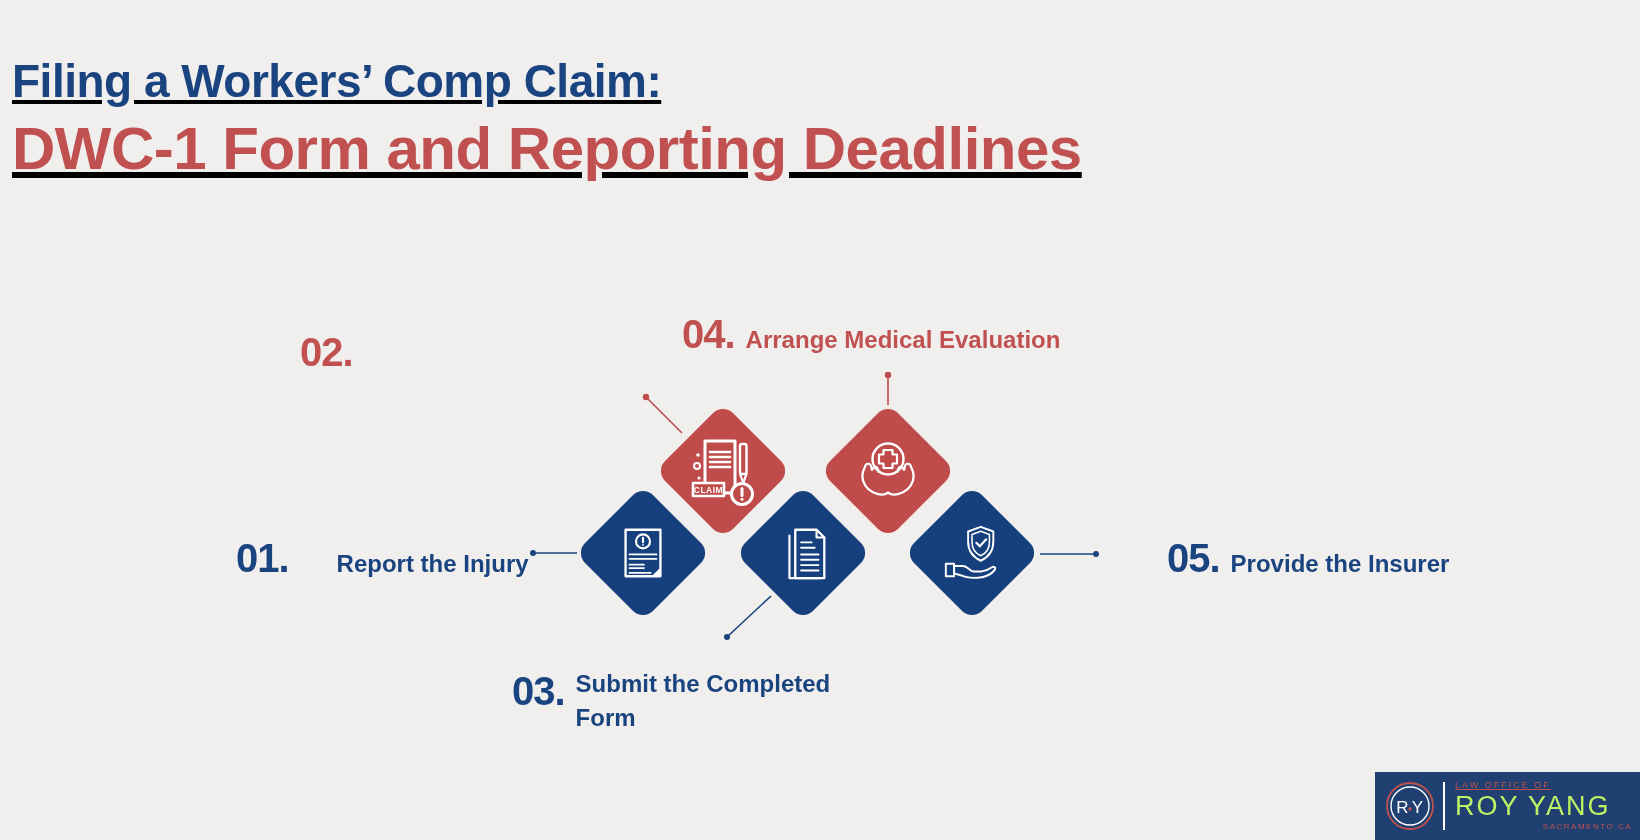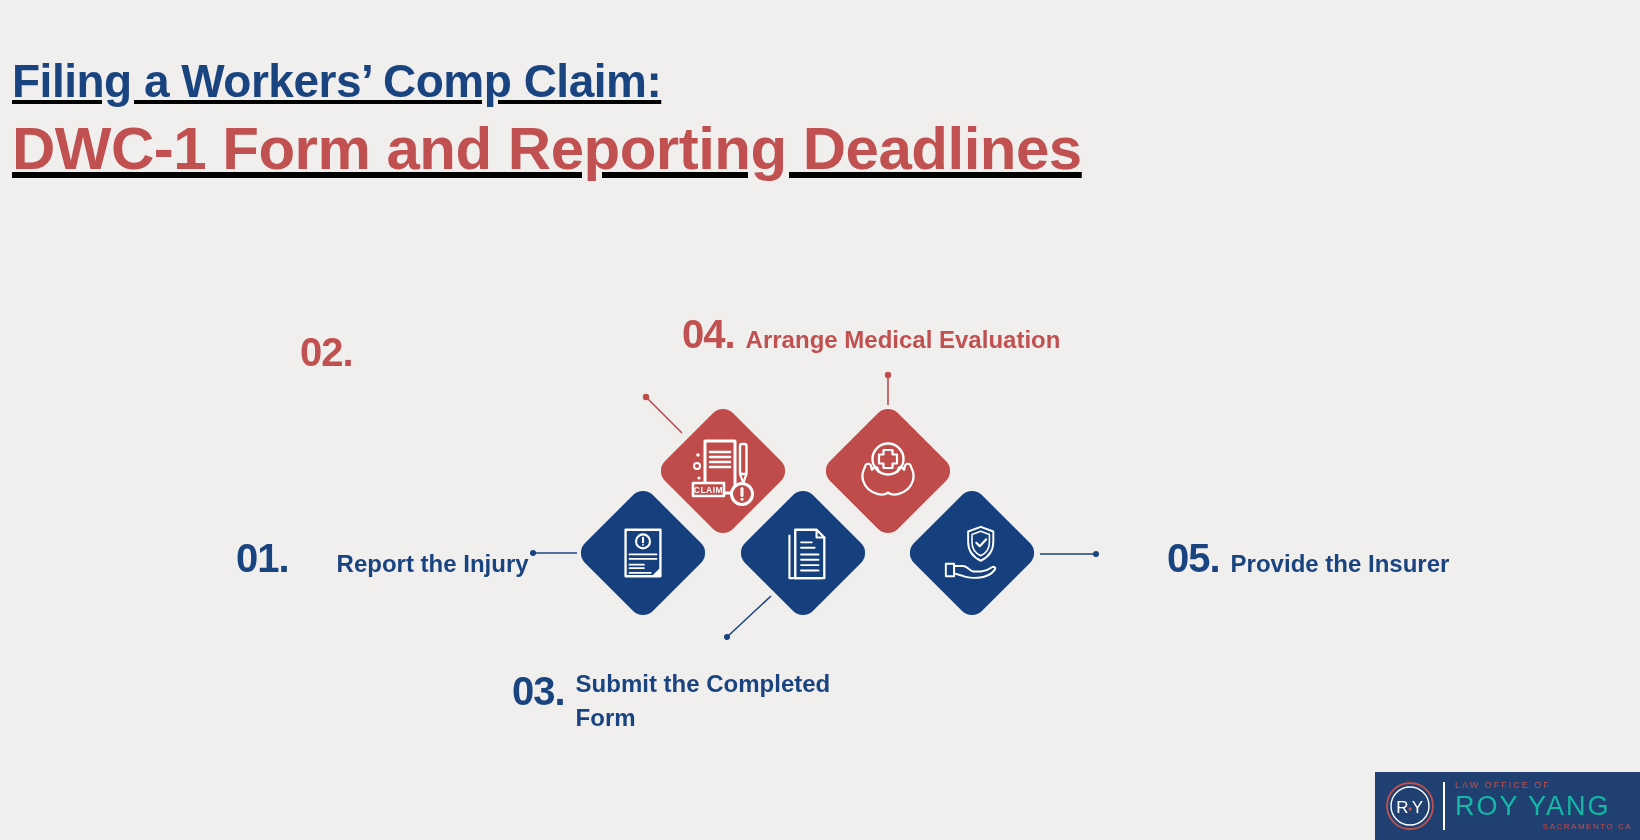--- a/index.html
+++ b/index.html
@@ -32,22 +32,22 @@
   .step.blue .step-number,.step.blue .step-label{color:var(--blue,#1a4480);}
   .step.red .step-number,.step.red .step-label{color:var(--red,#c05150);}
   .w280{max-width:280px;}
   .w300{max-width:300px;}
 
   
   .logo{position:absolute;right:0;top:772px;width:265px;height:68px;background:var(--logo-bg,#1f4070);
         display:flex;align-items:center;padding-left:10px;box-sizing:border-box;z-index:4;}
   .logo-divider{width:2px;height:48px;background:#fff;margin:0 10px 0 8px;flex:none;}
   .logo-text{display:flex;flex-direction:column;line-height:1;flex:1;padding-right:8px;}
-  .logo-overline{color:var(--logo-accent,#c0504e);font-size:9px;letter-spacing:2px;margin-bottom:3px;}
-  .logo-name{color:#14b8a6;font-size:27px;letter-spacing:2px;font-weight:400;}
+  .logo-overline{color:var(--logo-accent,#c0504e);font-size:9px;letter-spacing:2px;margin-bottom:3px;text-decoration:underline;}
+  .logo-name{color:#bef264;font-size:27px;letter-spacing:2px;font-weight:400;}
   .logo-location{color:var(--logo-accent,#c0504e);font-size:8px;letter-spacing:1.5px;text-align:right;margin-top:3px;}
 </style>
 </head>
 <body>
 
 <div class="canvas">
 
   <div class="title-block">
     <div class="title-line1">Filing a Workers’ Comp Claim:</div>
     <div class="title-line2">DWC-1 Form and Reporting Deadlines</div>

